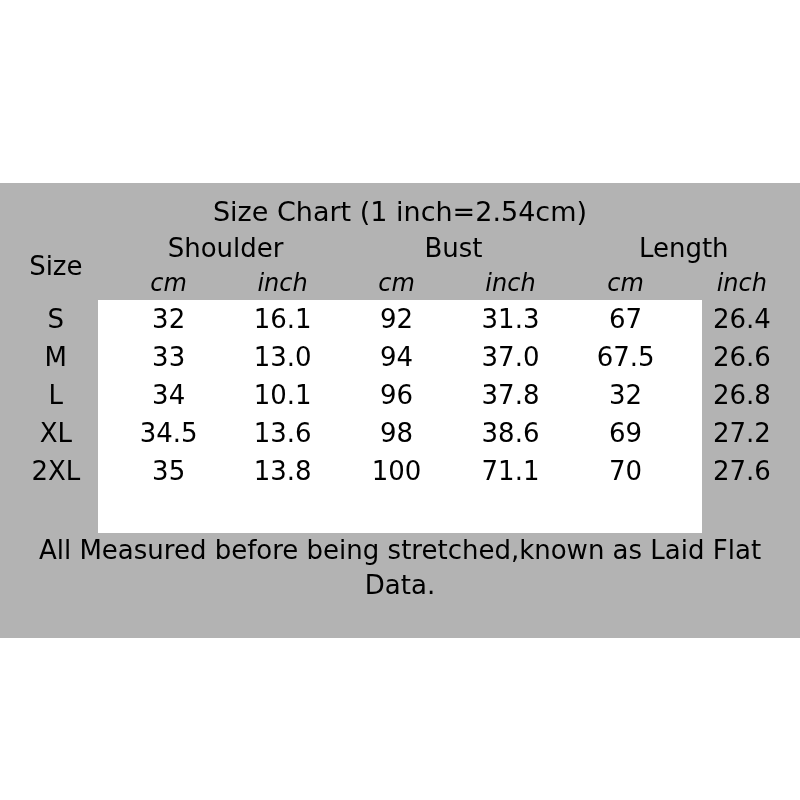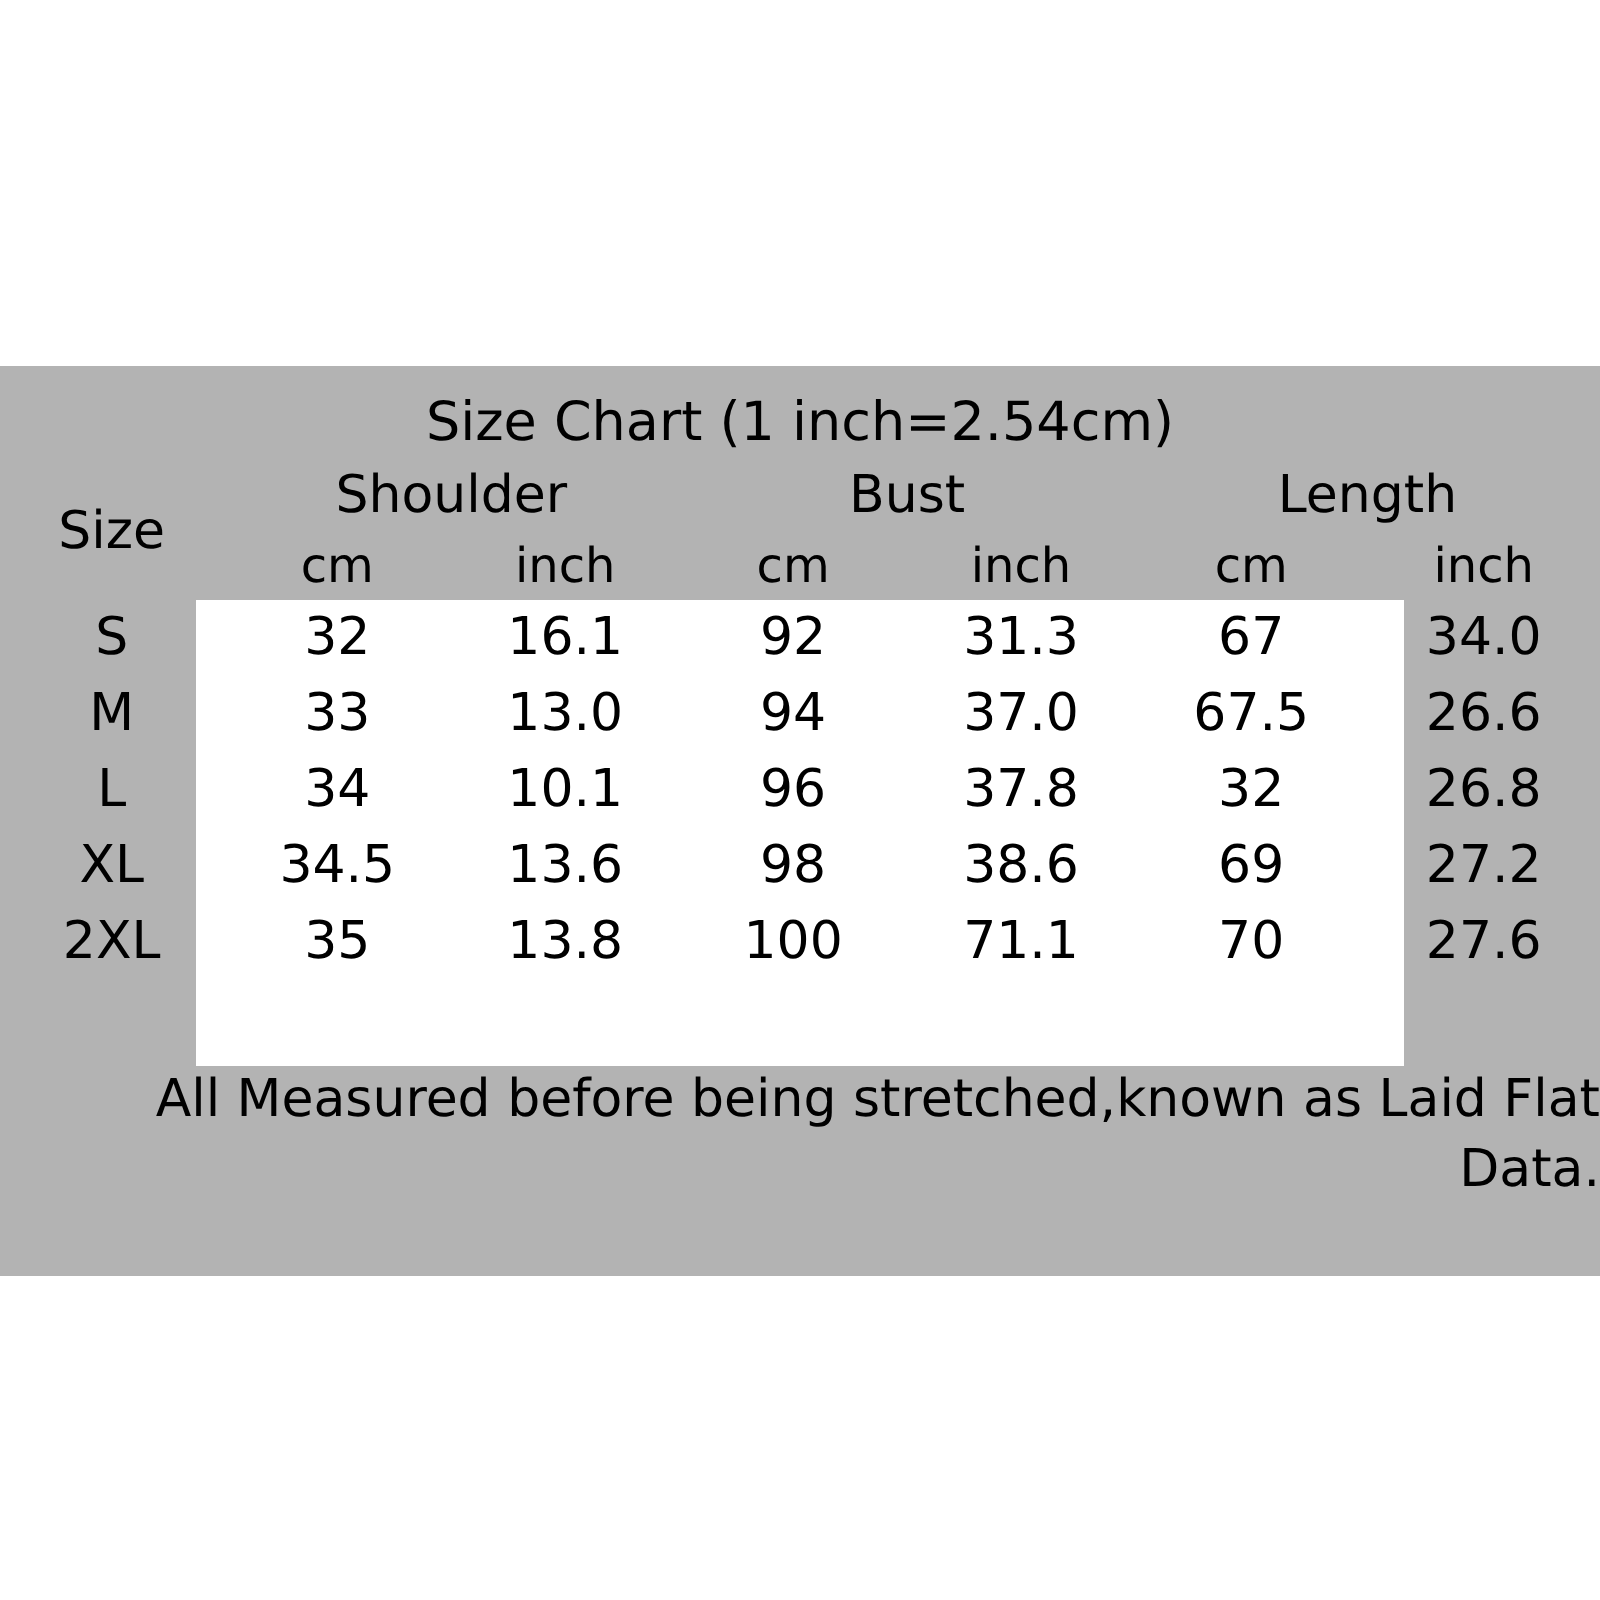--- a/index.html
+++ b/index.html
@@ -75,36 +75,37 @@
   .col-unit2  { width: 102px; }
   .group-row td {
     font-size: 26px;
     height: 34px;
     vertical-align: middle;
   }
   .unit-row td {
     font-size: 24px;
     height: 35px;
     vertical-align: middle;
+    font-style: italic;
   }
   .size-label-cell {
     font-size: 26px;
     vertical-align: middle;
   }
   .data-row td {
     font-size: 26px;
     height: 38px;
     vertical-align: middle;
   }
   .footnote {
     position: absolute;
     left: 0;
     top: 350px;
     width: 800px;
-    text-align: right;
+    text-align: center;
     font-size: 26px;
     color: #000000;
     line-height: 35px;
   }
 </style>
 </head>
 <body>
 
 <div id="page">
 
@@ -141,21 +142,21 @@
           <td>inch</td>
         </tr>
 
         <tr class="data-row">
           <td>S</td>
           <td>32</td>
           <td>16.1</td>
           <td>92</td>
           <td>31.3</td>
           <td>67</td>
-          <td>34.0</td>
+          <td>26.4</td>
         </tr>
         <tr class="data-row">
           <td>M</td>
           <td>33</td>
           <td>13.0</td>
           <td>94</td>
           <td>37.0</td>
           <td>67.5</td>
           <td>26.6</td>
         </tr>

